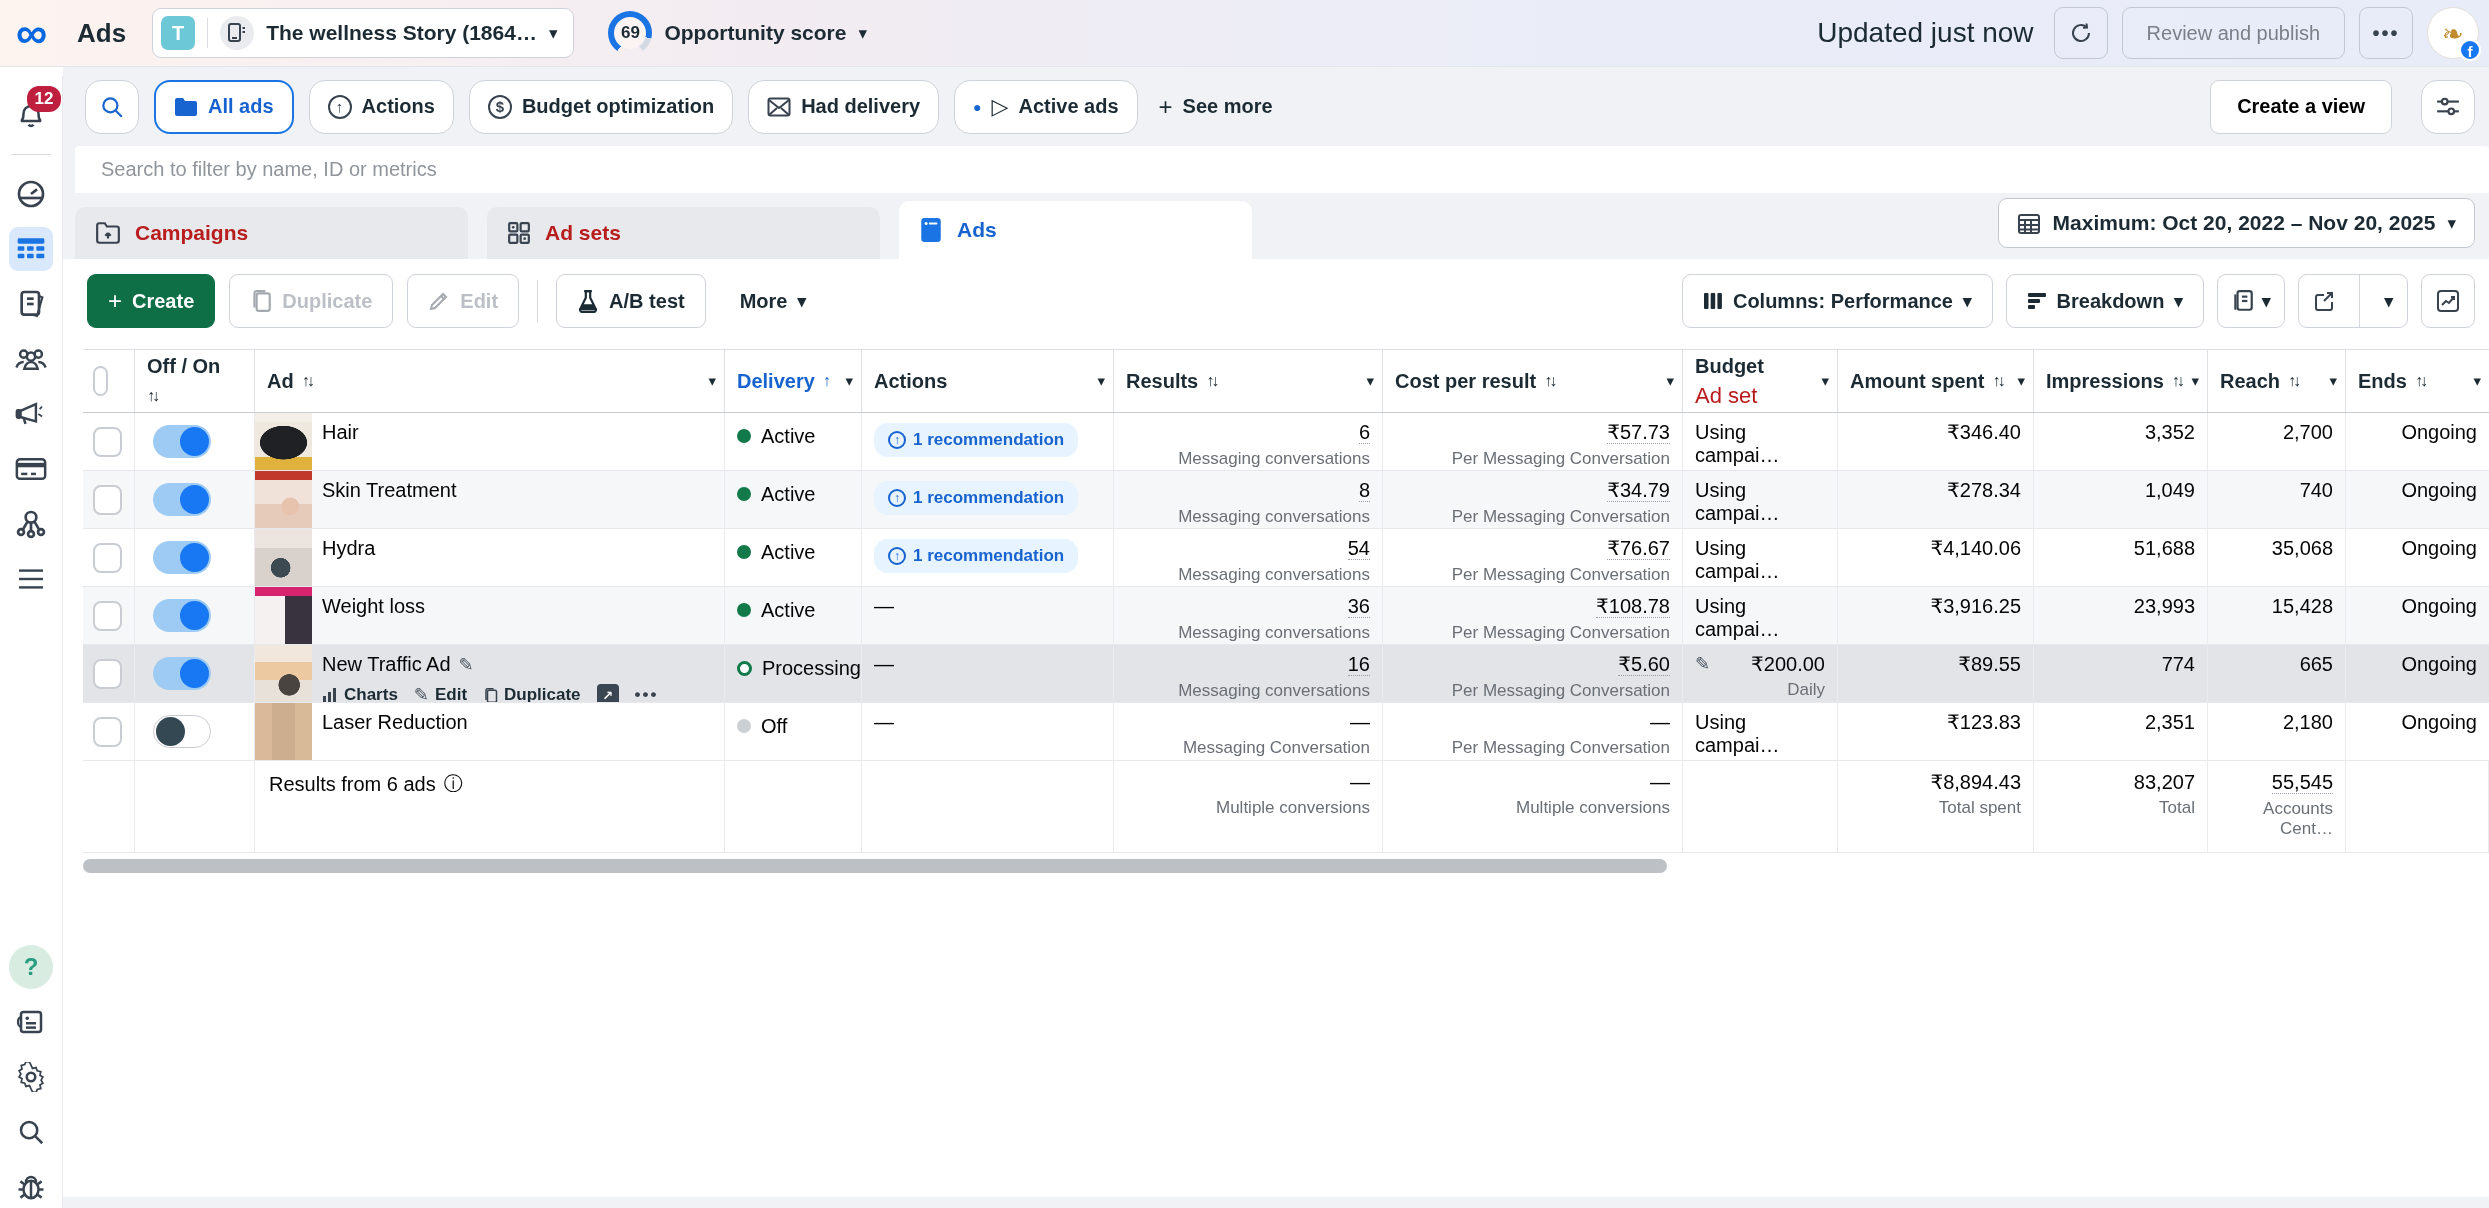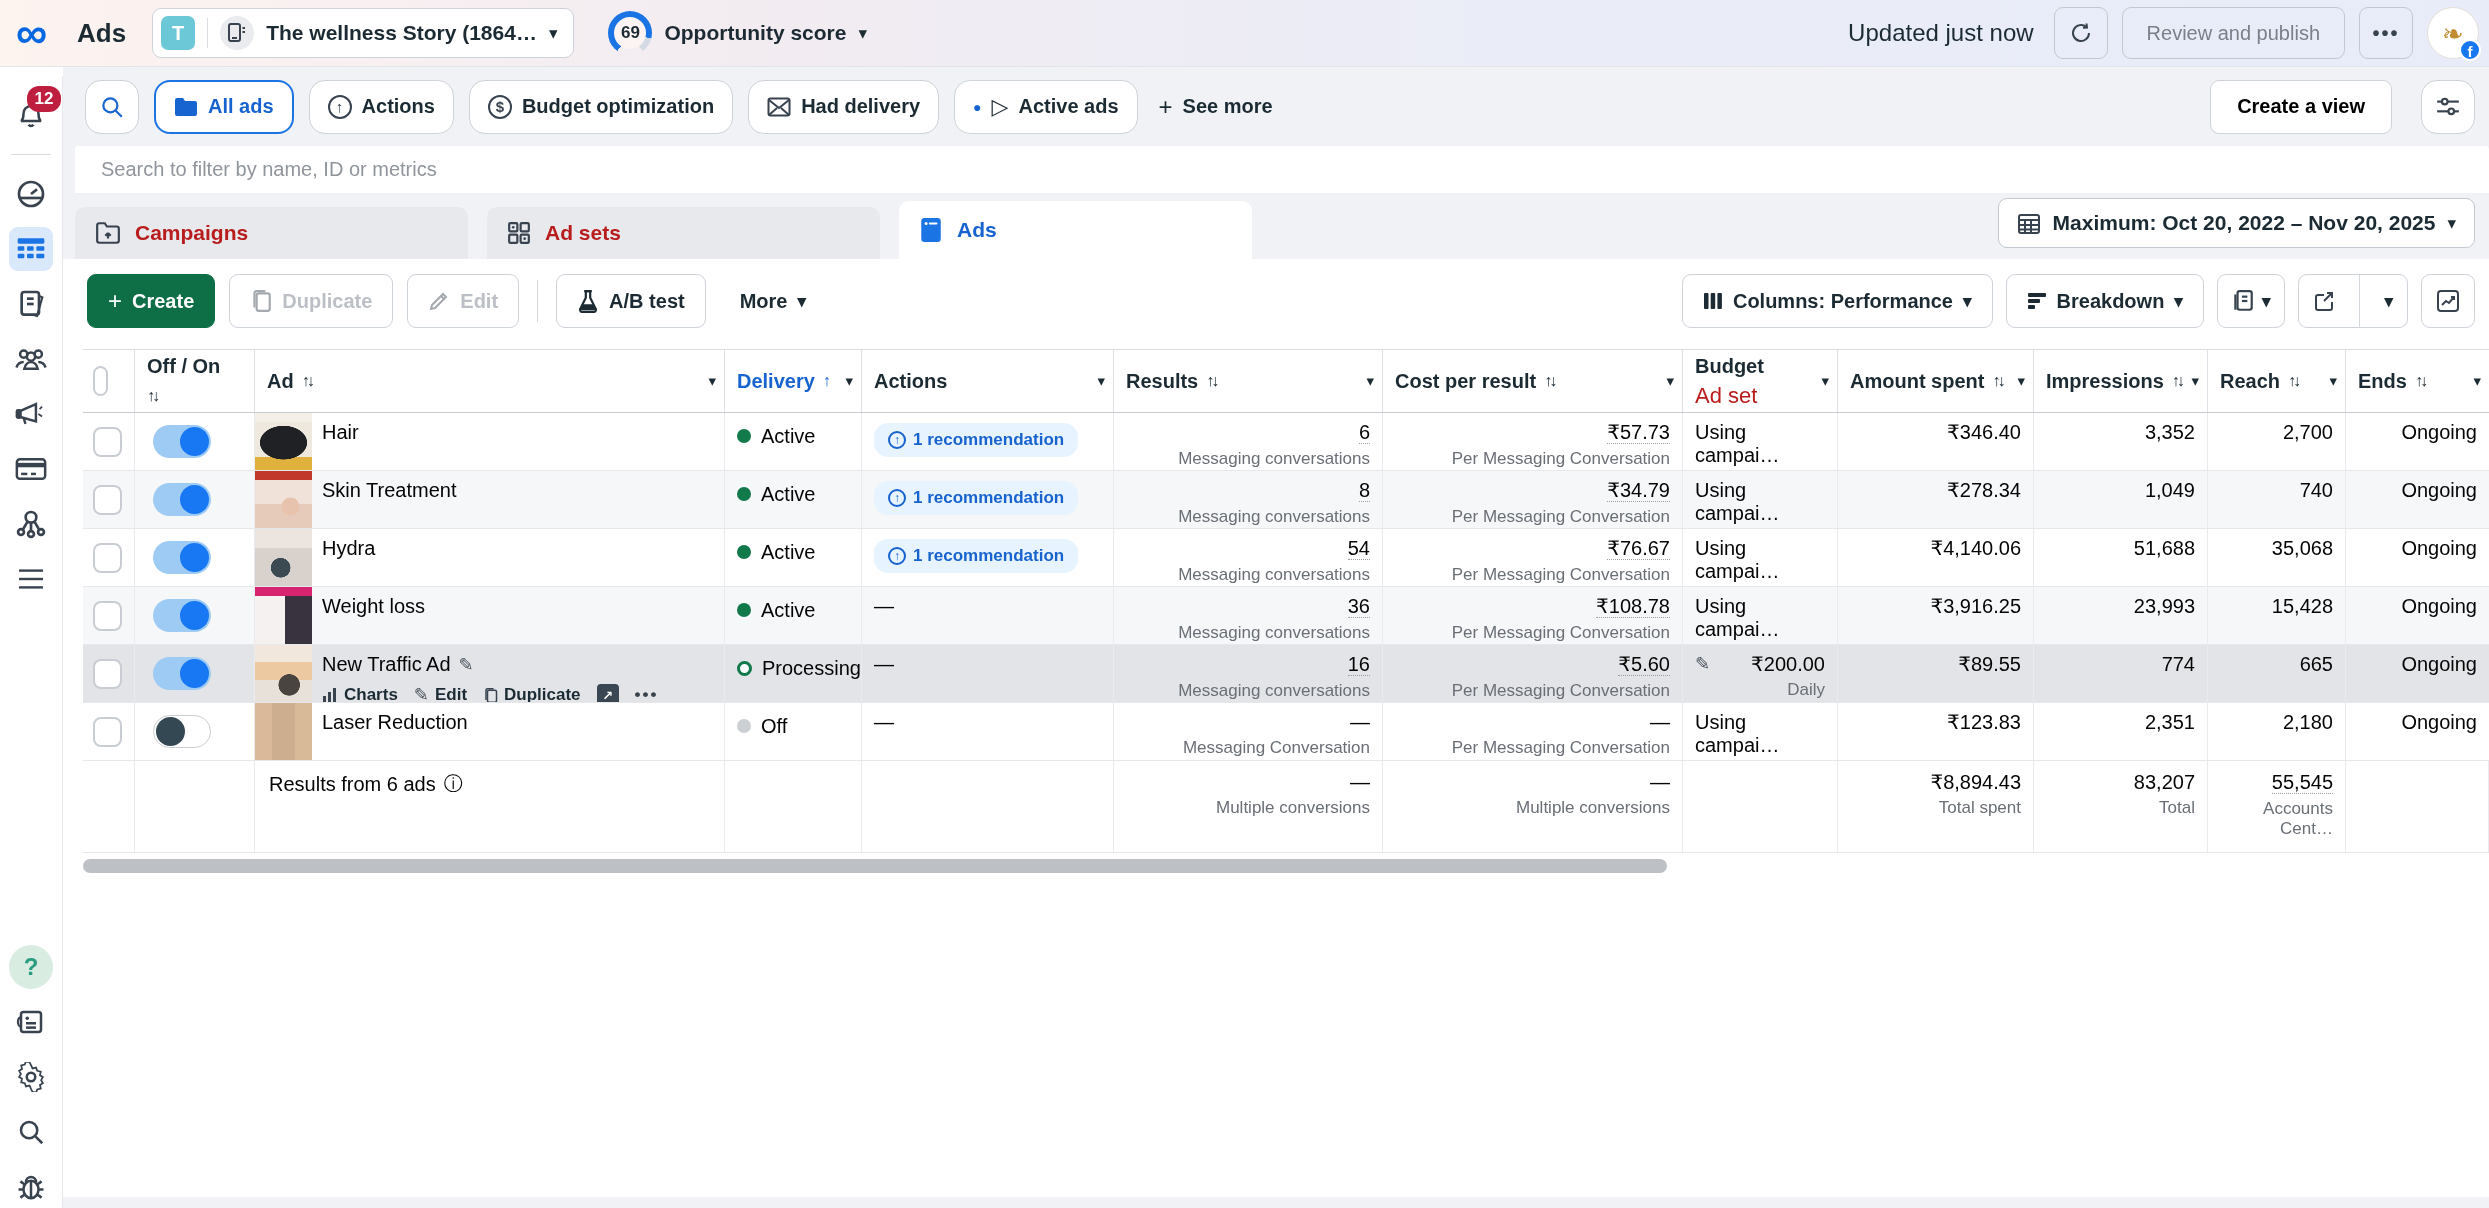--- a/index.html
+++ b/index.html
@@ -22,21 +22,21 @@
   .caret { font-size:17px; color:#1c2b33; }
   .gauge-wrap { display:flex; align-items:center; gap:12px; margin-left:34px; }
   .gauge { width:44px; height:44px; border-radius:50%;
     background:conic-gradient(from 215deg,#1b74e4 0deg 250deg,#d4dae4 250deg 290deg, transparent 290deg);
     position:relative; }
   .gauge::before { content:""; position:absolute; inset:6px; background:#fbf4f2; border-radius:50%; }
   .gauge-num { position:absolute; inset:0; display:flex; align-items:center; justify-content:center;
     font-size:17px; font-weight:700; z-index:1; }
   .opp-label { font-size:21px; font-weight:700; }
   .topbar-right { margin-left:auto; display:flex; align-items:center; gap:14px; padding-right:10px; }
-  .updated-text { font-size:24px; margin-right:6px; }
+  .updated-text { font-size:28px; margin-right:6px; }
   .tb-btn { height:52px; border:1px solid #c3c8d0; border-radius:9px; background:transparent;
     display:flex; align-items:center; justify-content:center; font-size:20px; color:#1c2b33; }
   .tb-icon-btn { width:54px; }
   .tb-disabled { color:#7b8088; padding:0 24px; }
   .avatar { width:52px; height:52px; border-radius:50%; background:#fff; border:1px solid #e4e0d8; position:relative; flex:0 0 auto; }
   .avatar-leaf { position:absolute; inset:8px; color:#c08a2e; font-size:26px; line-height:36px; text-align:center; }
   .fb-badge { position:absolute; right:-3px; bottom:-3px; width:22px; height:22px; border-radius:50%;
     background:#1877f2; color:#fff; font-size:15px; font-weight:700; text-align:center; line-height:22px; border:2px solid #fff; }
 
   

